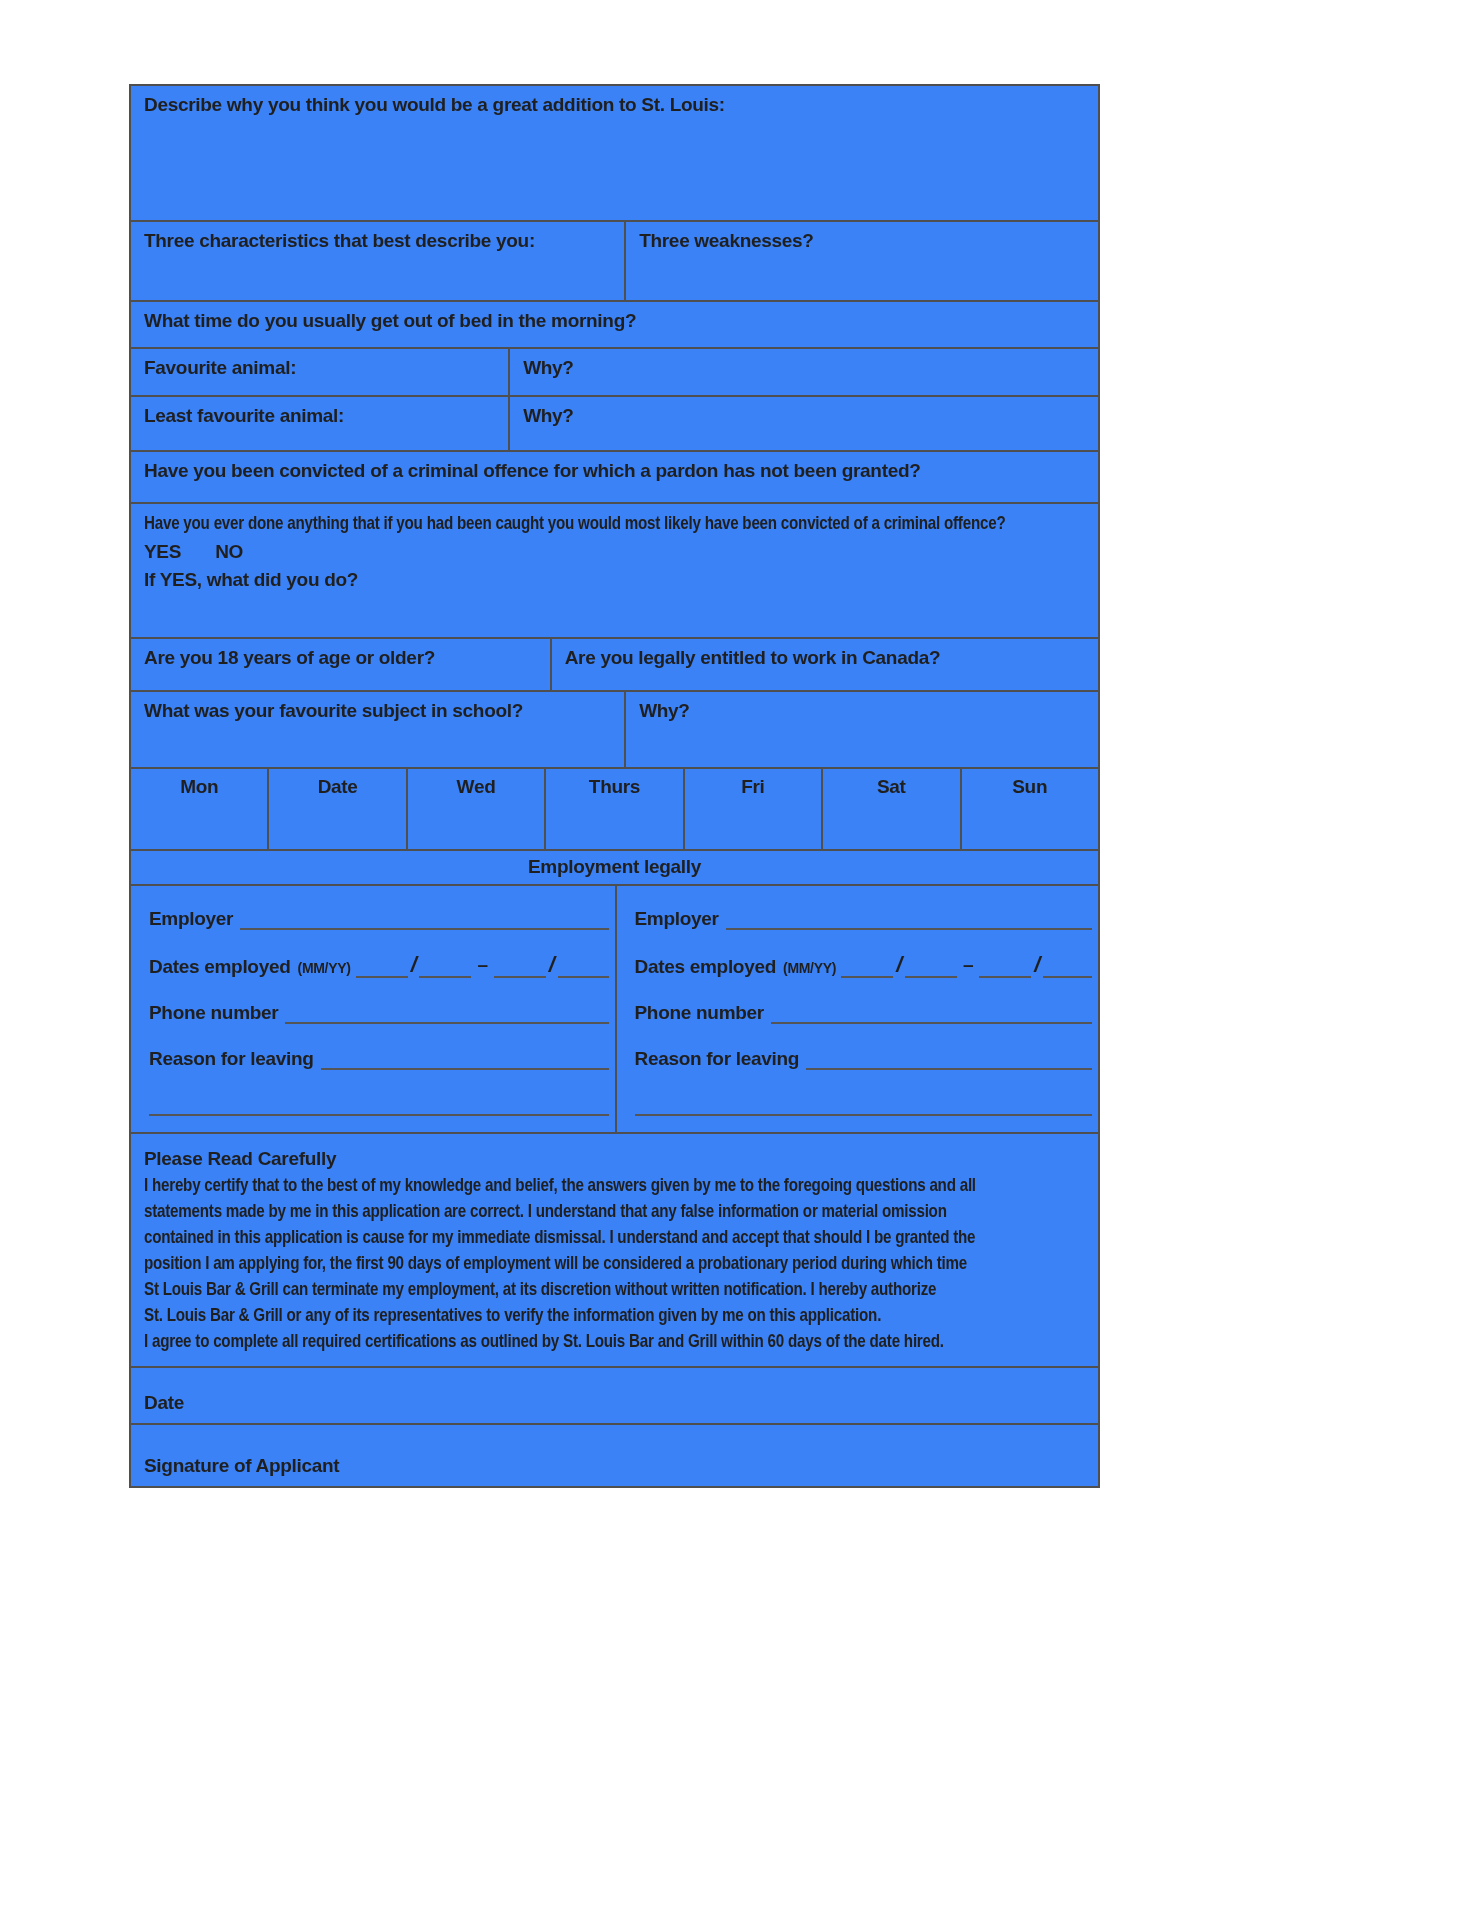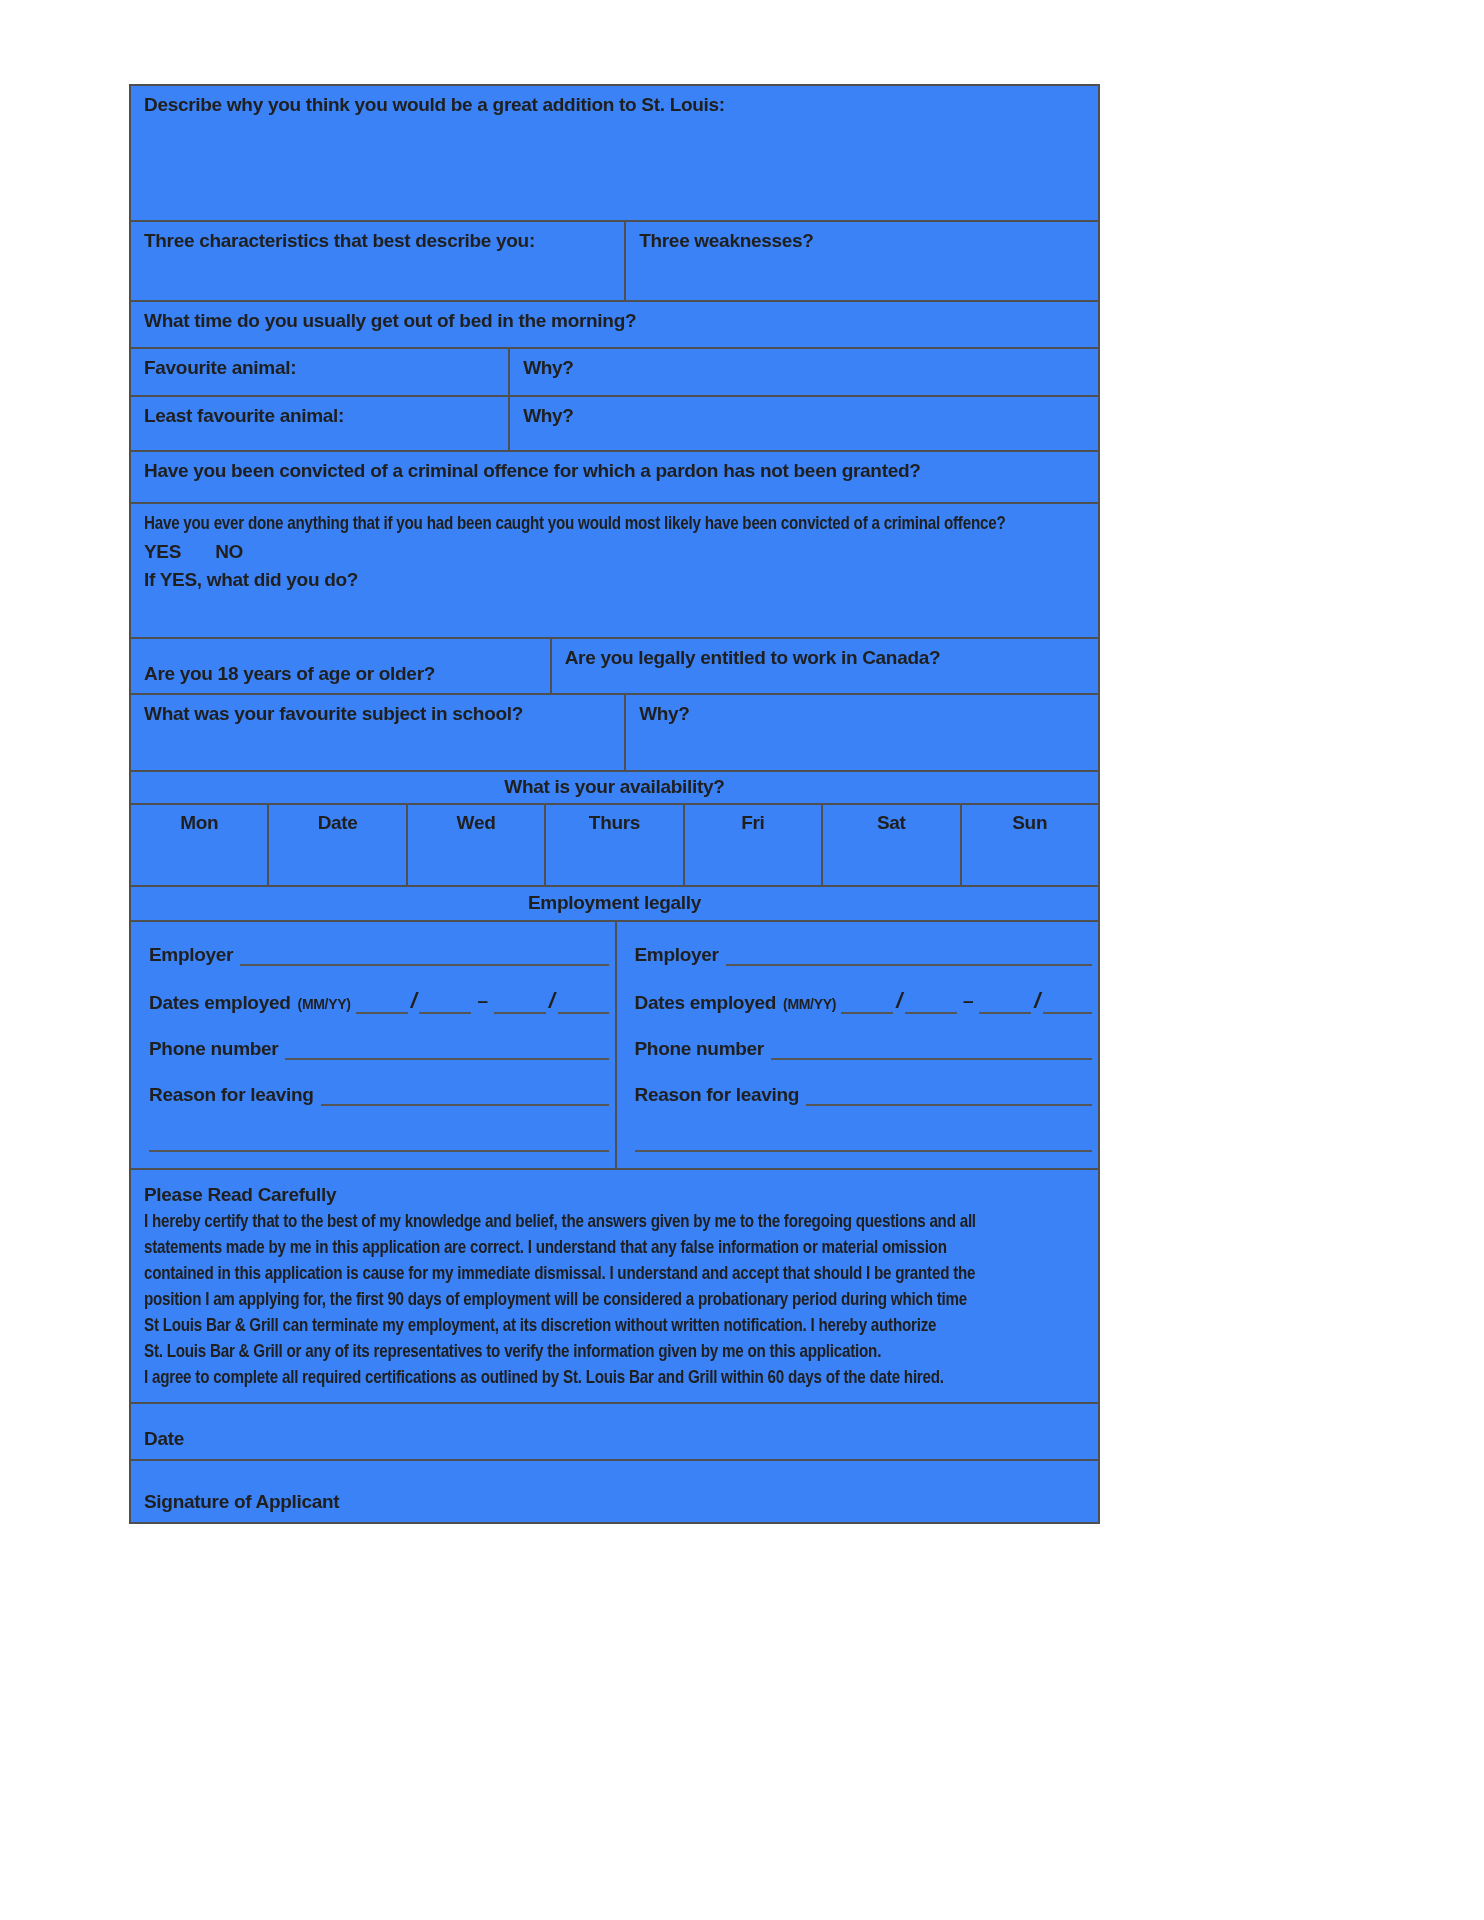--- a/index.html
+++ b/index.html
@@ -12,21 +12,21 @@
     position:absolute; left:129px; top:84px; width:971px;
     border:2px solid #4f4f4f; background:#3b82f6;
     font-weight:bold; font-size:19px; letter-spacing:-0.3px;
   }
   .row { display:flex; border-top:2px solid #4f4f4f; }
   .row:first-child { border-top:none; }
   .cell { padding:8px 13px; }
   .cell + .cell { border-left:2px solid #4f4f4f; }
   .w51 { width:51%; } .w49 { width:49%; }
   .w39 { width:39%; } .w61 { width:61%; }
-  .w43 { width:43.3%;margin-top:16px; } .w57 { width:56.7%; }
+  .w43 { width:43.3%; } .w57 { width:56.7%; }
   .half { width:50%; }
   .grow1 { flex:1; }
   .center { text-align:center; }
   .condense {
     display:inline-block; white-space:nowrap;
     transform:scaleX(0.8); transform-origin:0 50%;
   }
   .yesno { margin-top:7px; display:flex; gap:34px; }
   .line2 { margin-top:6px; }
   .day { flex:1; text-align:center; padding-top:7px; }
@@ -120,25 +120,20 @@
 
   <div class="row" style="min-height:77px">
     <div class="cell w51">
       <span>What was your favourite subject in school?</span>
     </div>
     <div class="cell w49">
       <span>Why?</span>
     </div>
   </div>
 
-  <div class="row" style="min-height:33px">
-    <div class="cell grow1 center" style="padding:4px">
-      <span>What is your availability?</span>
-    </div>
-  </div>
 
   <div class="row" style="min-height:82px">
     <div class="cell day">
       <span>Mon</span>
     </div>
     <div class="cell day">
       <span>Date</span>
     </div>
     <div class="cell day">
       <span>Wed</span>

